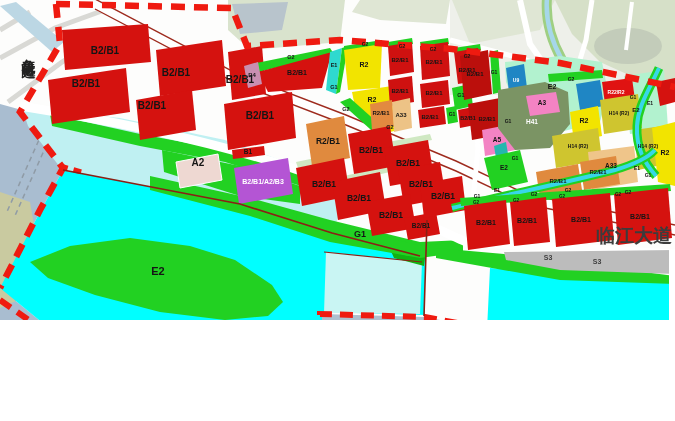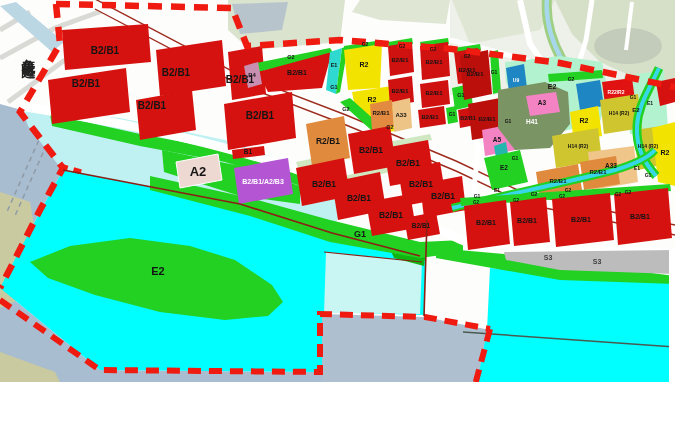--- a/index.html
+++ b/index.html
@@ -1,16 +1,16 @@
 <!DOCTYPE html>
 <html><head>
 <meta charset="utf-8">
 <style>
   html,body{margin:0;padding:0;background:#ffffff;}
-  #stage{position:relative;width:675px;height:382px;overflow:hidden;background:#fdfdfc;
+  #stage{position:relative;width:675px;height:320px;overflow:hidden;background:#fdfdfc;
          font-family:"Liberation Sans", sans-serif;}
   #stage svg{position:absolute;left:0;top:0;}
   .lbl{position:absolute;transform:translate(-50%,-50%);font-weight:bold;color:#151515;
        white-space:nowrap;line-height:1;letter-spacing:0;}
   .lbl.w{color:#ffffff;}
   .lbl.g{color:#3f3f3f;font-weight:bold;}
   #region-title{position:absolute;left:102px;top:130px;font-size:17px;font-weight:bold;
        color:#0c0c0c;letter-spacing:0.5px;white-space:nowrap;}
   #road-name{position:absolute;left:596px;top:223px;font-size:19px;font-weight:bold;
        color:#3c3c3c;white-space:nowrap;}
@@ -241,21 +241,21 @@
       <div class="lbl" style="left: 328px; top: 141px; font-size: 8.5px;">R2/B1</div>
       <div class="lbl" style="left: 371px; top: 150px; font-size: 8.5px;">B2/B1</div>
       <div class="lbl" style="left: 408px; top: 163px; font-size: 8.5px;">B2/B1</div>
       <div class="lbl" style="left: 324px; top: 184px; font-size: 8.5px;">B2/B1</div>
       <div class="lbl" style="left: 359px; top: 198px; font-size: 8.5px;">B2/B1</div>
       <div class="lbl" style="left: 421px; top: 184px; font-size: 8.5px;">B2/B1</div>
       <div class="lbl" style="left: 391px; top: 215px; font-size: 8.5px;">B2/B1</div>
       <div class="lbl" style="left: 421px; top: 226px; font-size: 6.5px;">B2/B1</div>
       <div class="lbl" style="left: 443px; top: 196px; font-size: 8.5px;">B2/B1</div>
       <div class="lbl" style="left: 248px; top: 152px; font-size: 6.5px;">B1</div>
-      <div class="lbl" style="left: 198px; top: 171px; font-size: 13px;">A2</div>
+      <div class="lbl" style="left: 198px; top: 163px; font-size: 10px;">A2</div>
       <div class="lbl w" style="left: 263px; top: 181px; font-size: 7px;">B2/B1/A2/B3</div>
       <div class="lbl" style="left: 360px; top: 234px; font-size: 9px;">G1</div>
       <div class="lbl" style="left: 158px; top: 271px; font-size: 11px;">E2</div>
       <div class="lbl" style="left: 475px; top: 74px; font-size: 6px;">B2/B1</div>
       <div class="lbl" style="left: 494px; top: 72px; font-size: 5px;">G1</div>
       <div class="lbl" style="left: 487px; top: 119px; font-size: 6px;">B2/B1</div>
       <div class="lbl" style="left: 508px; top: 121px; font-size: 5px;">G1</div>
       <div class="lbl" style="left: 497px; top: 140px; font-size: 6.5px;">A5</div>
       <div class="lbl" style="left: 504px; top: 168px; font-size: 6.5px;">E2</div>
       <div class="lbl" style="left: 515px; top: 158px; font-size: 5px;">G1</div>
@@ -287,14 +287,15 @@
       <div class="lbl" style="left: 527px; top: 220px; font-size: 7px;">B2/B1</div>
       <div class="lbl" style="left: 581px; top: 219px; font-size: 7px;">B2/B1</div>
       <div class="lbl" style="left: 640px; top: 216px; font-size: 7px;">B2/B1</div>
       <div class="lbl" style="left: 476px; top: 203px; font-size: 4.5px;">G2</div>
       <div class="lbl" style="left: 516px; top: 201px; font-size: 4.5px;">G2</div>
       <div class="lbl" style="left: 562px; top: 197px; font-size: 4.5px;">G2</div>
       <div class="lbl" style="left: 618px; top: 195px; font-size: 4.5px;">G2</div>
       <div class="lbl g" style="left: 548px; top: 257px; font-size: 7px;">S3</div>
       <div class="lbl g" style="left: 597px; top: 261px; font-size: 7px;">S3</div>
     </div>
+  <div id="road-name">临江大道</div>
   <div id="tunnel-name">鱼琶隧道</div>
 </div>
 
 </body></html>

